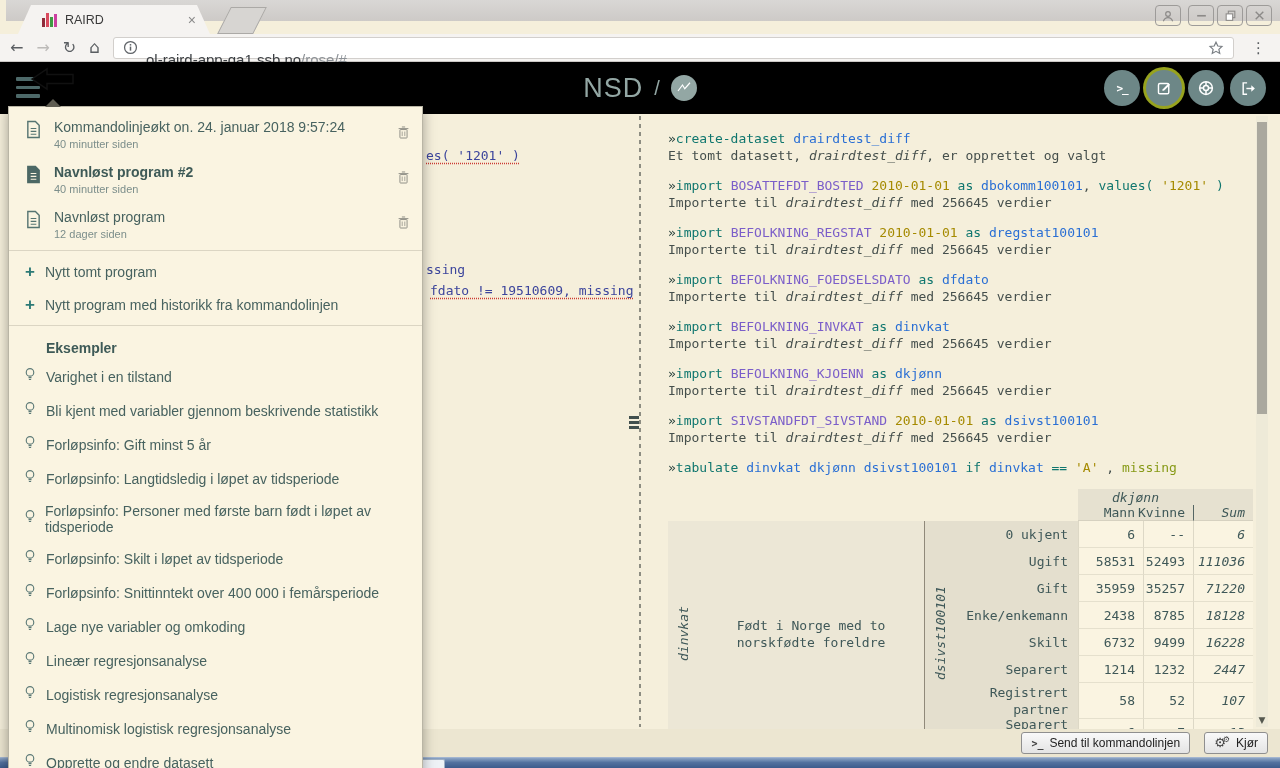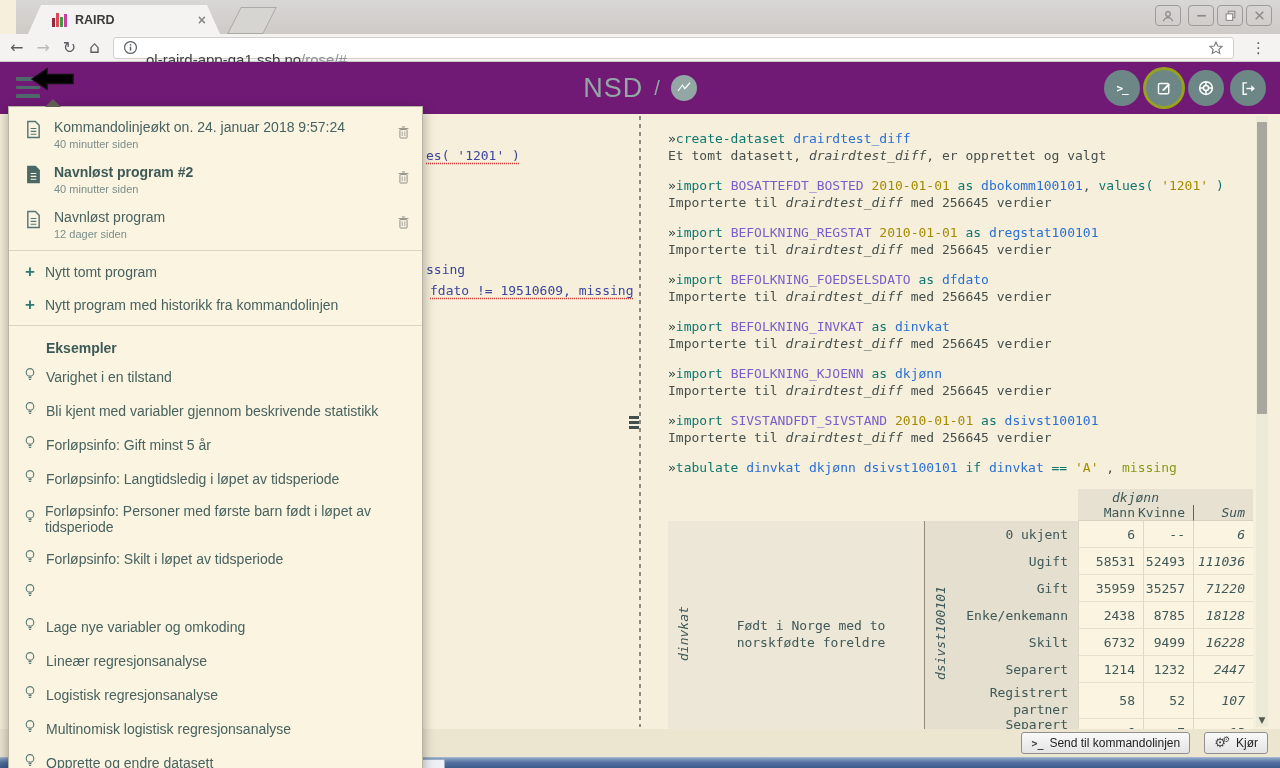--- a/index.html
+++ b/index.html
@@ -1,21 +1,21 @@
 <!DOCTYPE html>
 <html><head>
 <meta charset="utf-8">
 <style>
   * { margin:0; padding:0; box-sizing:border-box; }
   html,body { width:1280px; height:768px; overflow:hidden; }
   body { position:relative; font-family:"Liberation Sans",sans-serif; background:#f5efdb; }
 
   
-  .tab-strip { position:absolute; top:0; left:16px; right:0; height:34px;
-    background:linear-gradient(#d9d7d5,#cdcac7);font-weight:bold; }
+  .tab-strip { position:absolute; top:0; left:6px; right:0; height:21px;
+    background:linear-gradient(#d9d7d5,#cdcac7); }
   .tab { position:absolute; left:12px; top:5px; width:192px; height:29px;
     background:#f5f3f1; clip-path:polygon(13px 0, 179px 0, 192px 29px, 0 29px);
     display:flex; align-items:center; padding:0 14px 0 24px; }
   .favicon { display:flex; align-items:flex-end; gap:1.5px; height:14px; margin-right:8px; }
   .favicon i { display:block; width:2.6px; }
   .tab-title { font-size:12.5px; color:#3a3a3a; flex:1; }
   .tab-close { font-size:14px; color:#8a8a8a; cursor:default; line-height:1; }
   .newtab { position:absolute; left:218px; top:7px; width:36px; height:27px;
     background:#d7d5d2; border:1px solid #aba9a6; transform:skewX(-27deg); }
   .win-controls { position:absolute; right:8px; top:5px; display:flex; gap:7px; }
@@ -27,21 +27,21 @@
   .nav-ic { font-family:"DejaVu Sans",sans-serif; font-size:16px; color:#5a5e62; line-height:1; }
   .nav-ic.disabled { color:#bcbab8; }
   .url-field { flex:1; height:22px; background:#fff; border:1px solid #d2cfcc; border-radius:3px;
     display:flex; align-items:center; padding:0 9px; gap:8px; }
   .url-text { font-size:15px; color:#3a3e42;margin-top:24px; }
   .url-text .path { color:#8b9095; }
   .spacer { flex:1; }
   .menu-dots { font-family:"DejaVu Sans",sans-serif; font-size:15px; color:#5a5e62; padding:0 4px; }
 
   
-  .app-header { position:absolute; top:62px; left:0; right:0; height:52px; background:#701a75; }
+  .app-header { position:absolute; top:62px; left:0; right:0; height:52px; background:#000000; }
   .hamburger { position:absolute; left:16px; top:15px; width:24px; height:21px;
     display:flex; flex-direction:column; justify-content:space-between; }
   .hamburger i { display:block; height:3.6px; background:#4e6a6a; border-radius:1px; }
   .cursor-arrow { position:absolute; left:30px; top:4px; z-index:70; }
   .logo-wrap { position:absolute; left:0; right:0; top:0; height:52px;
     display:flex; align-items:center; justify-content:center; gap:11px; color:#93a7a4; }
   .logo-text { font-size:27px; letter-spacing:1px; }
   .logo-sep { font-size:20px; }
   .logo-circle { width:26px; height:26px; border-radius:50%; background:#93a7a4;
     display:flex; align-items:center; justify-content:center; }
@@ -464,20 +464,21 @@
             <circle cx="8" cy="7" r="5" fill="none" stroke="#5d7a77" stroke-width="1.5"></circle>
             <path d="M6 14h4M6.5 16.5h3" stroke="#5d7a77" stroke-width="1.4"></path>
           </svg></span>
         <span class="example-label">Forløpsinfo: Skilt i løpet av tidsperiode</span>
       </div>
       <div class="example-item">
         <span class="bulb-wrap"><svg width="12" height="16" viewBox="0 0 16 21">
             <circle cx="8" cy="7" r="5" fill="none" stroke="#5d7a77" stroke-width="1.5"></circle>
             <path d="M6 14h4M6.5 16.5h3" stroke="#5d7a77" stroke-width="1.4"></path>
           </svg></span>
+        <span class="example-label">Forløpsinfo: Snittinntekt over 400 000 i femårsperiode</span>
       </div>
       <div class="example-item">
         <span class="bulb-wrap"><svg width="12" height="16" viewBox="0 0 16 21">
             <circle cx="8" cy="7" r="5" fill="none" stroke="#5d7a77" stroke-width="1.5"></circle>
             <path d="M6 14h4M6.5 16.5h3" stroke="#5d7a77" stroke-width="1.4"></path>
           </svg></span>
         <span class="example-label">Lage nye variabler og omkoding</span>
       </div>
       <div class="example-item">
         <span class="bulb-wrap"><svg width="12" height="16" viewBox="0 0 16 21">

